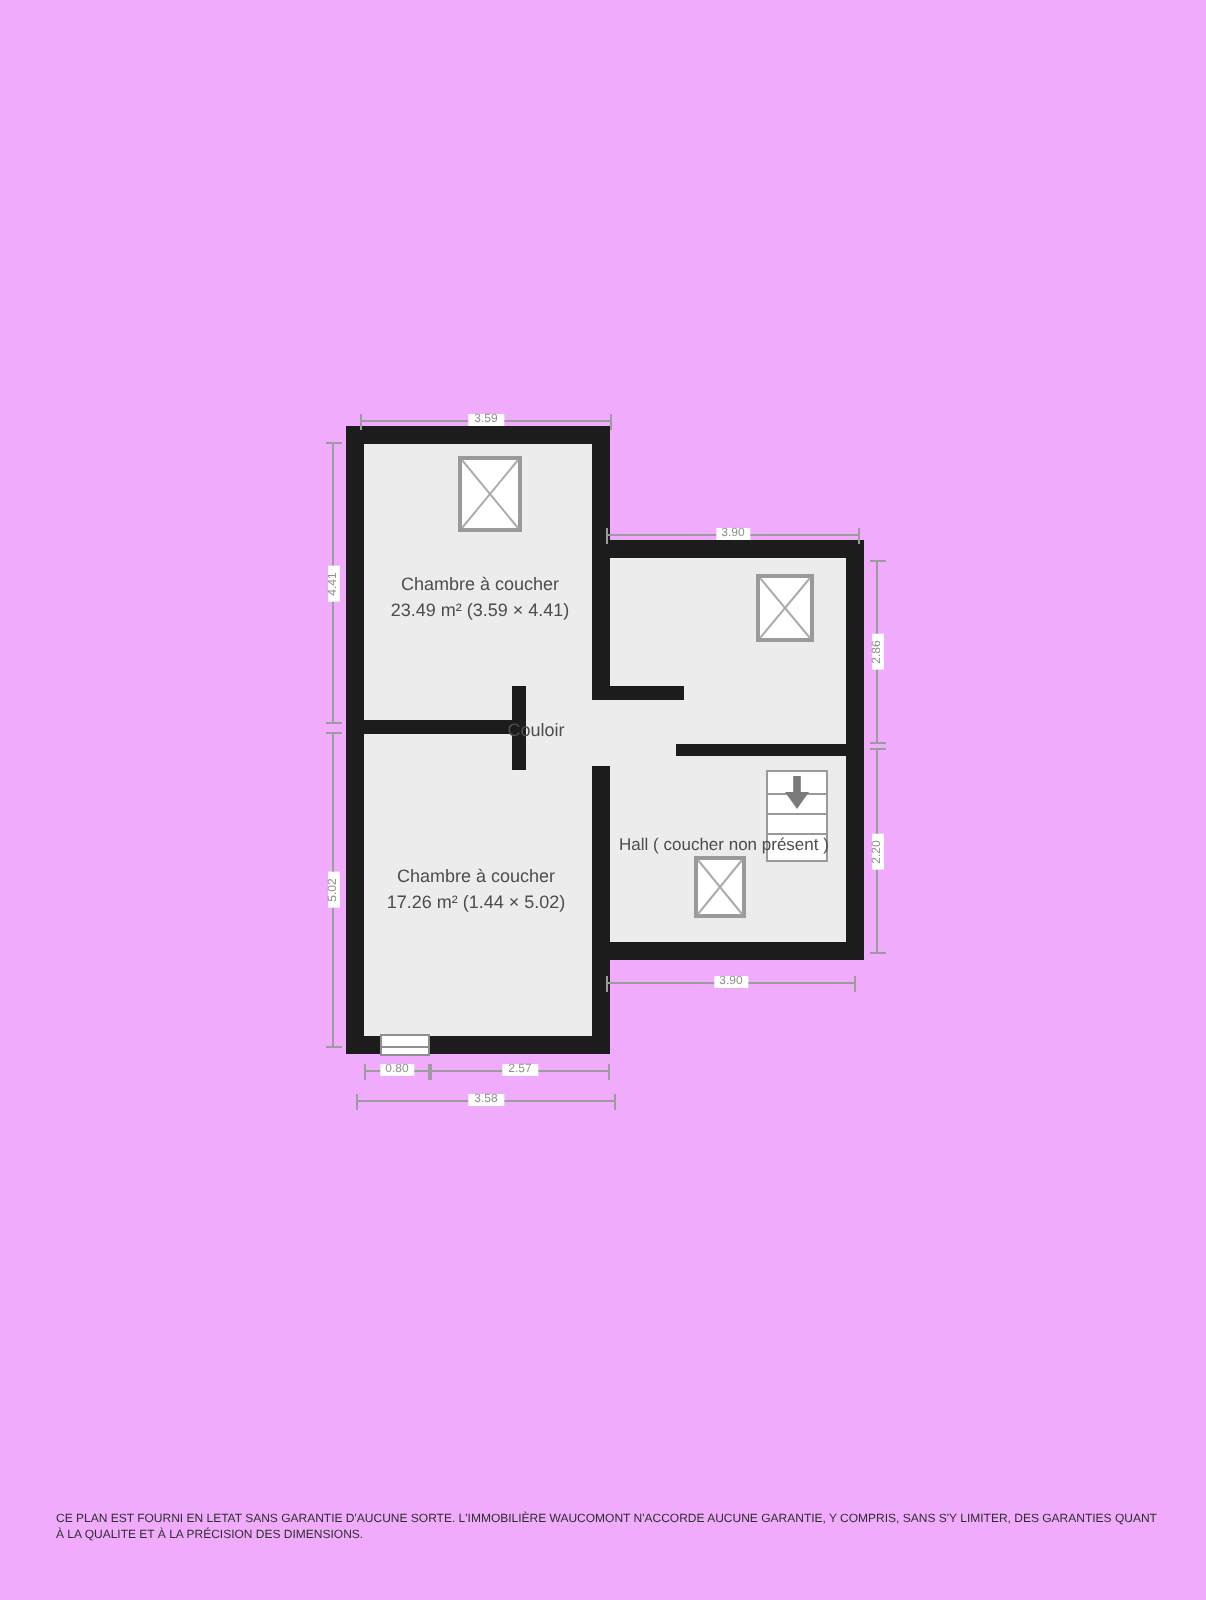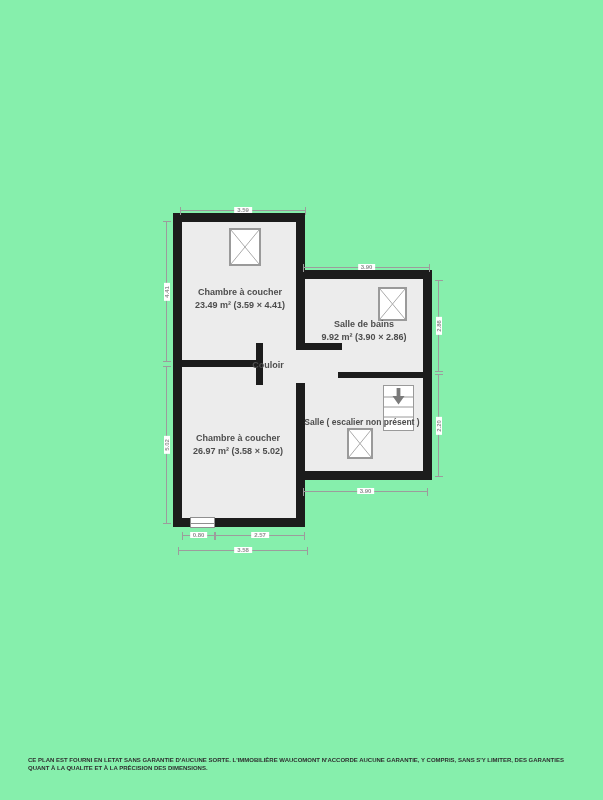--- a/index.html
+++ b/index.html
@@ -4,23 +4,22 @@
 <style>
   :root{
     --wall:#1c1c1c;
     --floor:#ececec;
     --dim:#9c9c9c;
     --label:#4d4d4d;
     --symbol-stroke:#8f8f8f;
   }
   html,body{margin:0;padding:0;background:#fff;}
   .page{
-    position:relative;width:603px;height:800px;background:#86efac;overflow:hidden;
+    position:relative;width:603px;height:800px;background:#f0abfc;overflow:hidden;
     font-family:"Liberation Sans", sans-serif;
-    font-weight:bold;
   }
   .floor{position:absolute;background:var(--floor);}
   .wall{position:absolute;background:var(--wall);}
   .room-label{
     position:absolute;text-align:center;color:var(--label);
     font-size:9px;line-height:12.5px;z-index:6;
   }
   .room-label .nm, .room-label .ar{display:block;}
   .sym{position:absolute;z-index:4;}
   .sym svg{display:block;}
@@ -107,33 +106,29 @@
       <line x1="0" y1="32" x2="31" y2="32" stroke="#9a9a9a" stroke-width="1"></line>
       <rect x="13.6" y="3" width="3.8" height="9" fill="#7a7a7a"></rect>
       <polygon points="9.5,11 21.5,11 15.5,19.5" fill="#7a7a7a"></polygon>
     </svg>
   </div>
 
   <div class="room-label" style="left:175px;top:286px;width:130px;">
     <span class="nm">Chambre à coucher</span>
     <span class="ar">23.49 m² (3.59 × 4.41)</span>
   </div>
-  <div class="room-label" style="left:298px;top:318px;width:132px;">
-    <span class="nm">Salle de bains</span>
-    <span class="ar">9.92 m² (3.90 × 2.86)</span>
-  </div>
   <div class="room-label" style="left:240px;top:359px;width:56px;">
     <span class="nm">Couloir</span>
   </div>
   <div class="room-label" style="left:298px;top:416px;width:128px;font-size:8.5px;">
-    <span class="nm hall-name">Salle ( escalier non présent )</span>
+    <span class="nm hall-name">Hall ( coucher non présent )</span>
   </div>
   <div class="room-label" style="left:172px;top:432px;width:132px;">
     <span class="nm">Chambre à coucher</span>
-    <span class="ar">26.97 m² (3.58 × 5.02)</span>
+    <span class="ar">17.26 m² (1.44 × 5.02)</span>
   </div>
 
   <div class="dim-h" style="left:180px;top:210px;width:126px;">
     <span class="tick l"></span>
       <span class="tick r"></span>
     <span class="dlabel">3.59</span>
   </div>
   <div class="dim-v" style="left:166px;top:221px;height:141px;">
     <span class="tick t"></span>
       <span class="tick b"></span>

